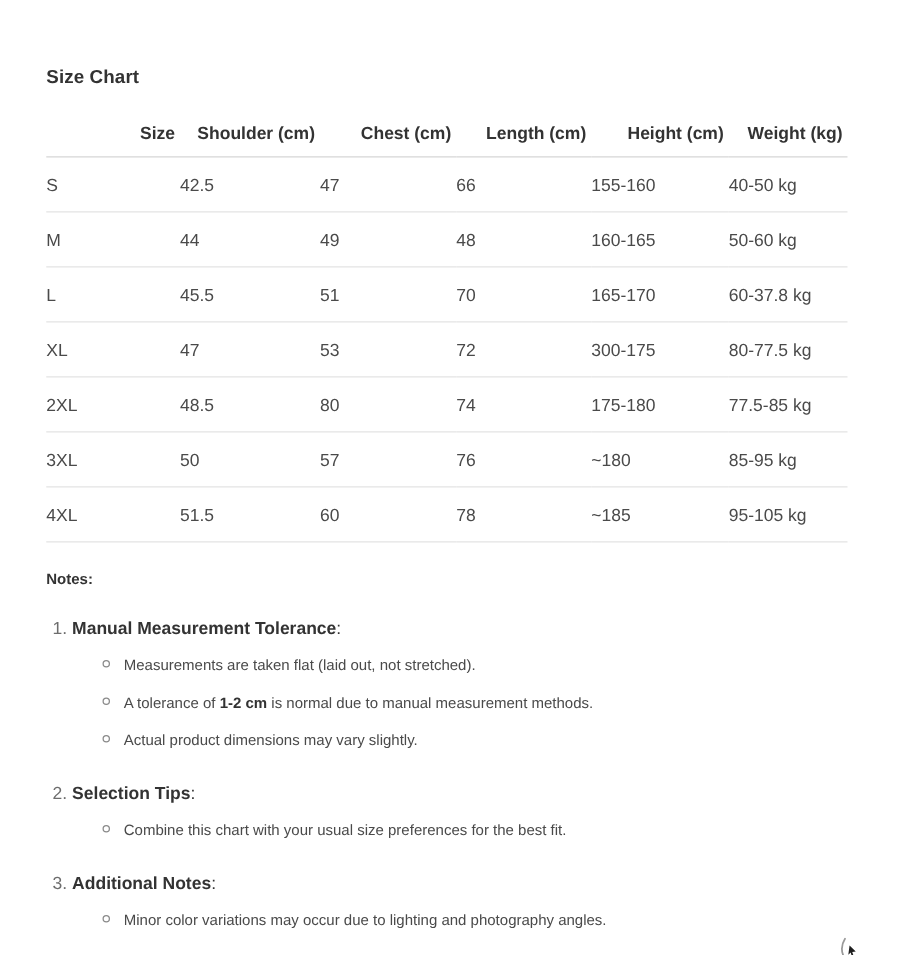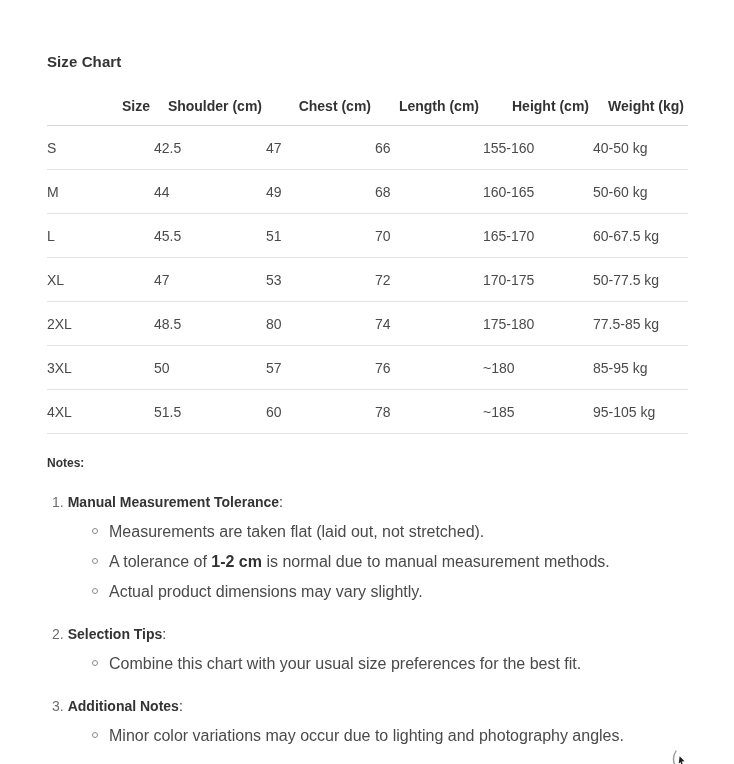--- a/index.html
+++ b/index.html
@@ -12,21 +12,21 @@
     color: #4a4a4a;
     position: relative;
   }
   .page {
     width: 734px;
     height: 764px;
     background: #ffffff;
     position: relative;
   }
   .content {
-    padding: 0 46px 0 47px;
+    padding: 0 46px 0 37px;
   }
   .page-title {
     margin-top: 53px;
     font-size: 15px;
     font-weight: 700;
     color: #333333;
     letter-spacing: 0.1px;
   }
   table.size-table {
     border-collapse: collapse;
@@ -78,21 +78,21 @@
   .note-title {
     font-weight: 700;
     color: #333333;
   }
   .note-suffix { color: #333333; }
   .note-bullet-row {
     margin-top: 10px;
     padding-left: 45px;
     display: flex;
     align-items: flex-start;
-    font-size: 16px;
+    font-size: 12px;
     line-height: 20px;
     color: #4a4a4a;
   }
   .bullet-circle {
     flex: 0 0 auto;
     width: 6px;
     height: 6px;
     border: 1px solid #8a8a8a;
     border-radius: 50%;
     margin: 6px 11px 0 0;
@@ -141,39 +141,39 @@
             <td>42.5</td>
             <td>47</td>
             <td>66</td>
             <td>155-160</td>
             <td>40-50 kg</td>
           </tr>
           <tr>
             <td>M</td>
             <td>44</td>
             <td>49</td>
-            <td>68</td>
+            <td>48</td>
             <td>160-165</td>
             <td>50-60 kg</td>
           </tr>
           <tr>
             <td>L</td>
             <td>45.5</td>
             <td>51</td>
             <td>70</td>
             <td>165-170</td>
-            <td>60-67.5 kg</td>
+            <td>60-37.8 kg</td>
           </tr>
           <tr>
             <td>XL</td>
             <td>47</td>
             <td>53</td>
             <td>72</td>
-            <td>170-175</td>
-            <td>50-77.5 kg</td>
+            <td>300-175</td>
+            <td>80-77.5 kg</td>
           </tr>
           <tr>
             <td>2XL</td>
             <td>48.5</td>
             <td>80</td>
             <td>74</td>
             <td>175-180</td>
             <td>77.5-85 kg</td>
           </tr>
           <tr>

